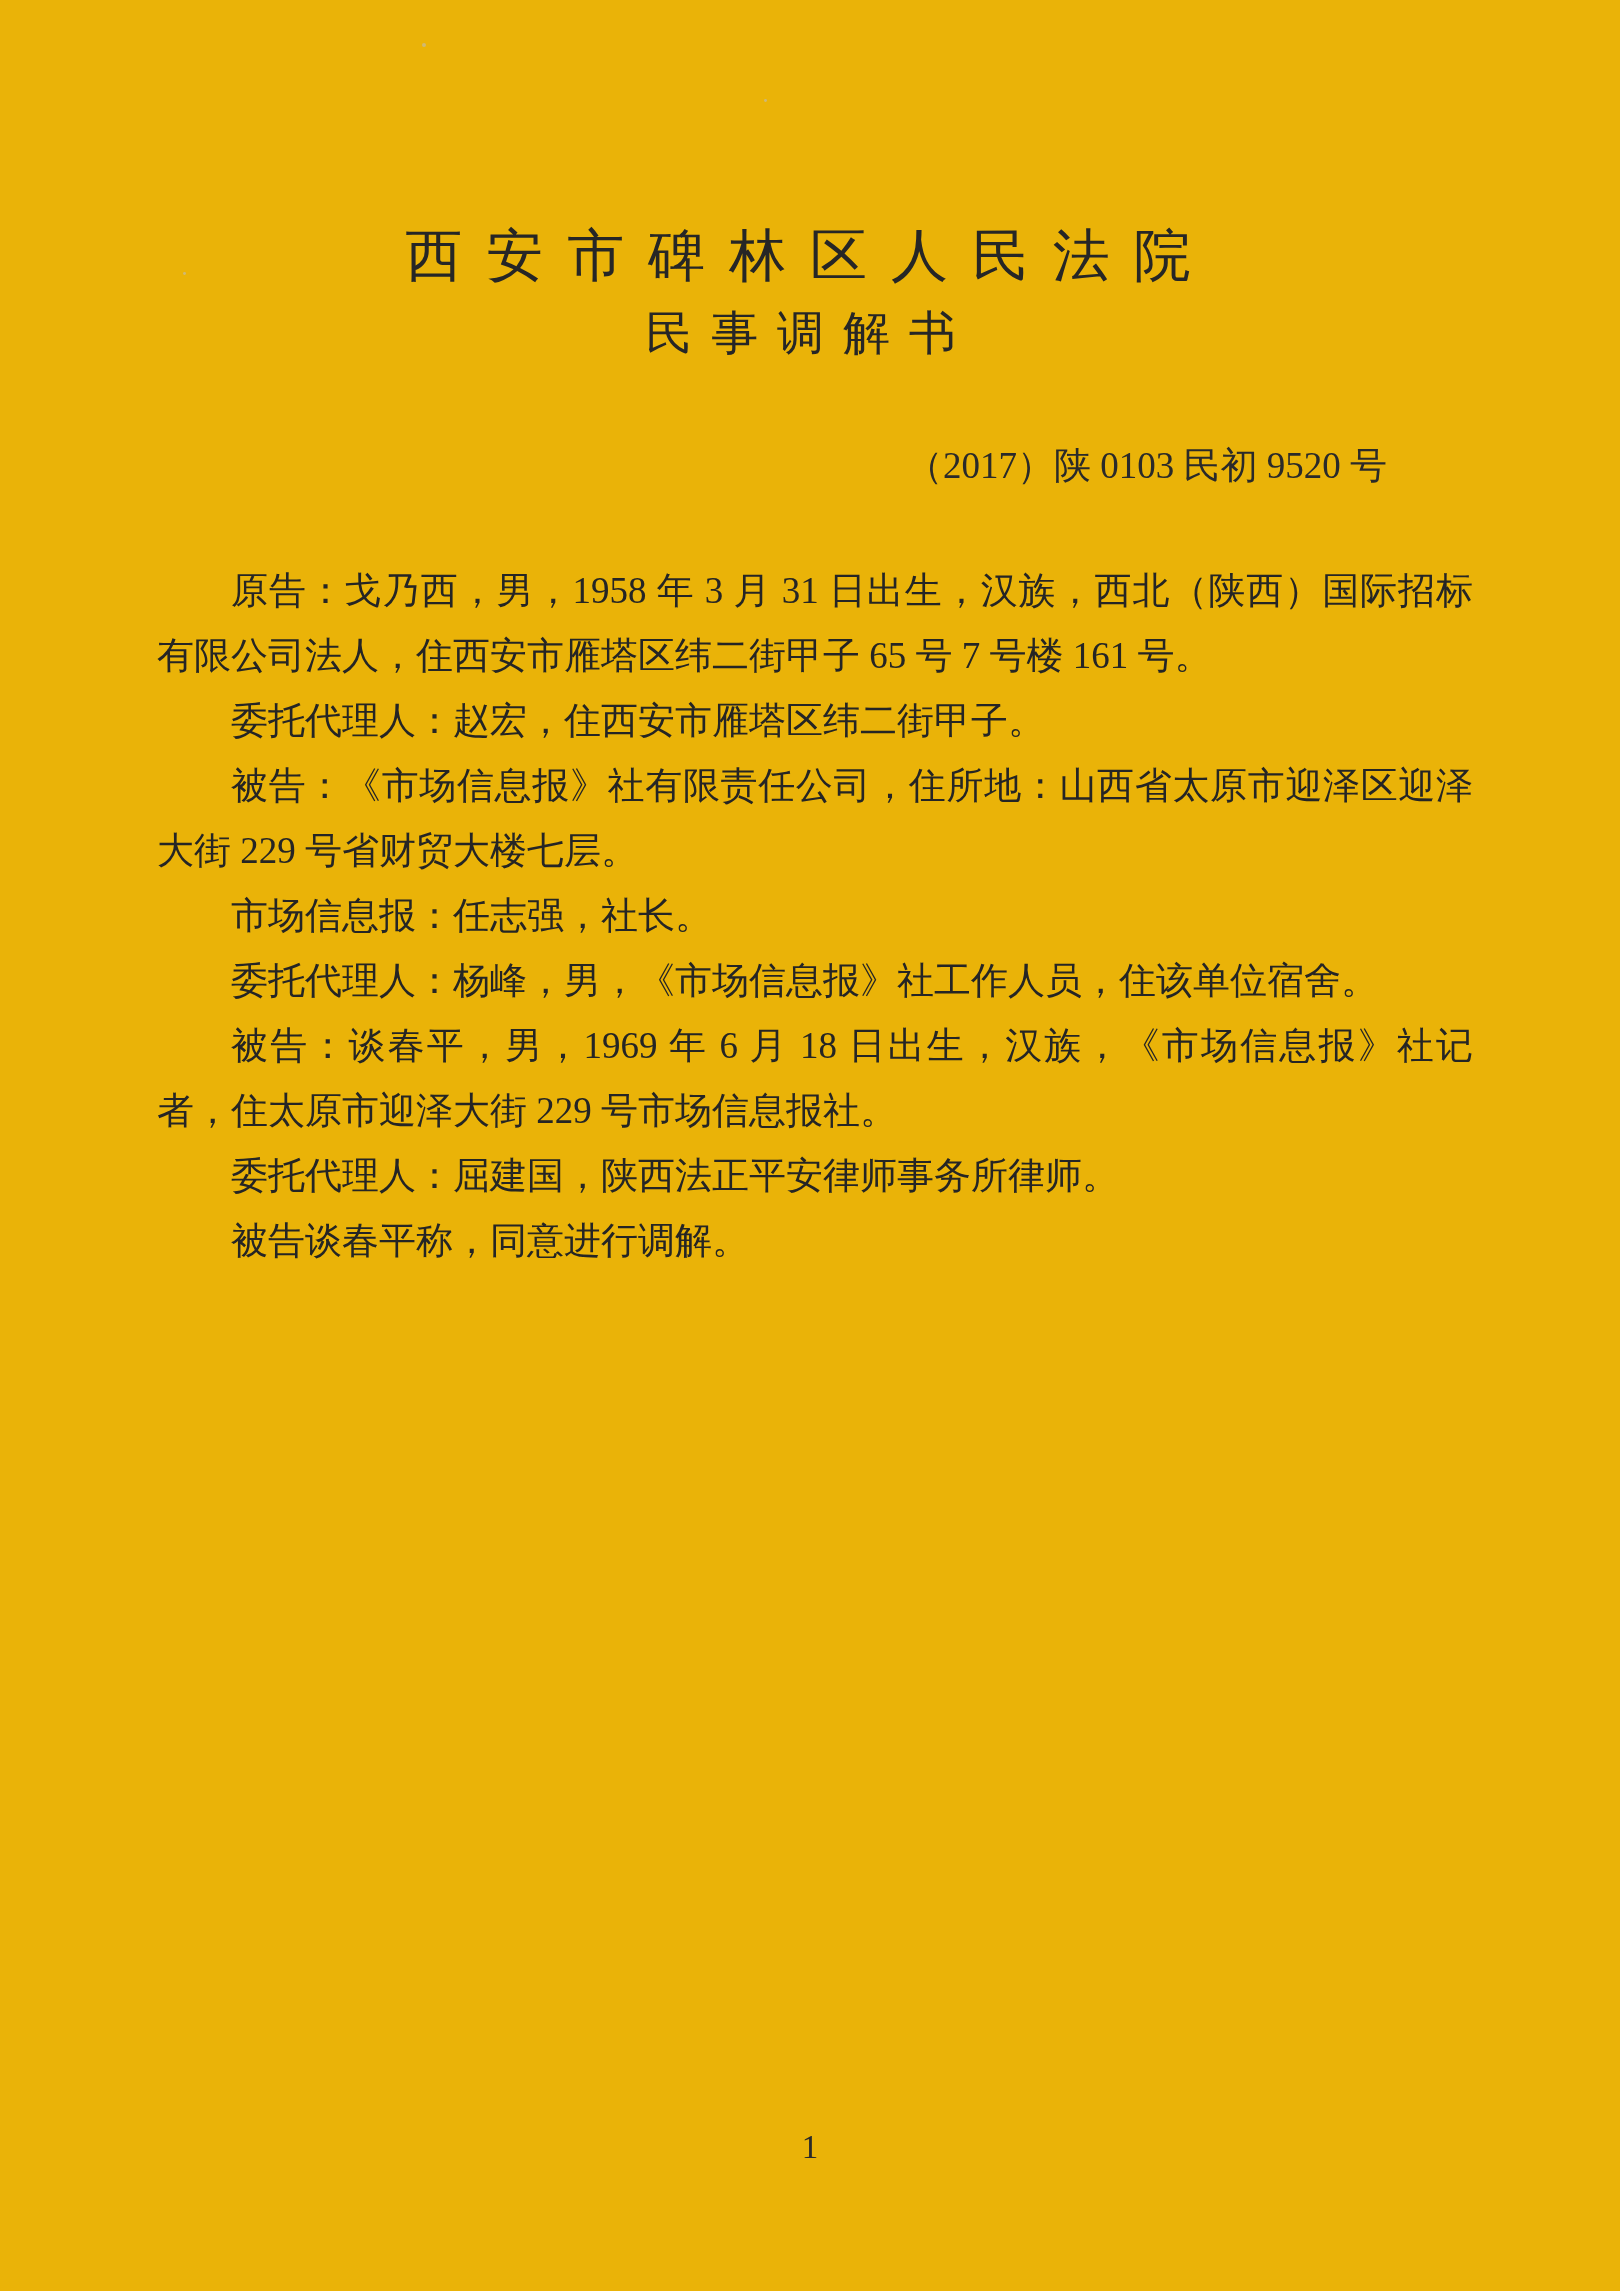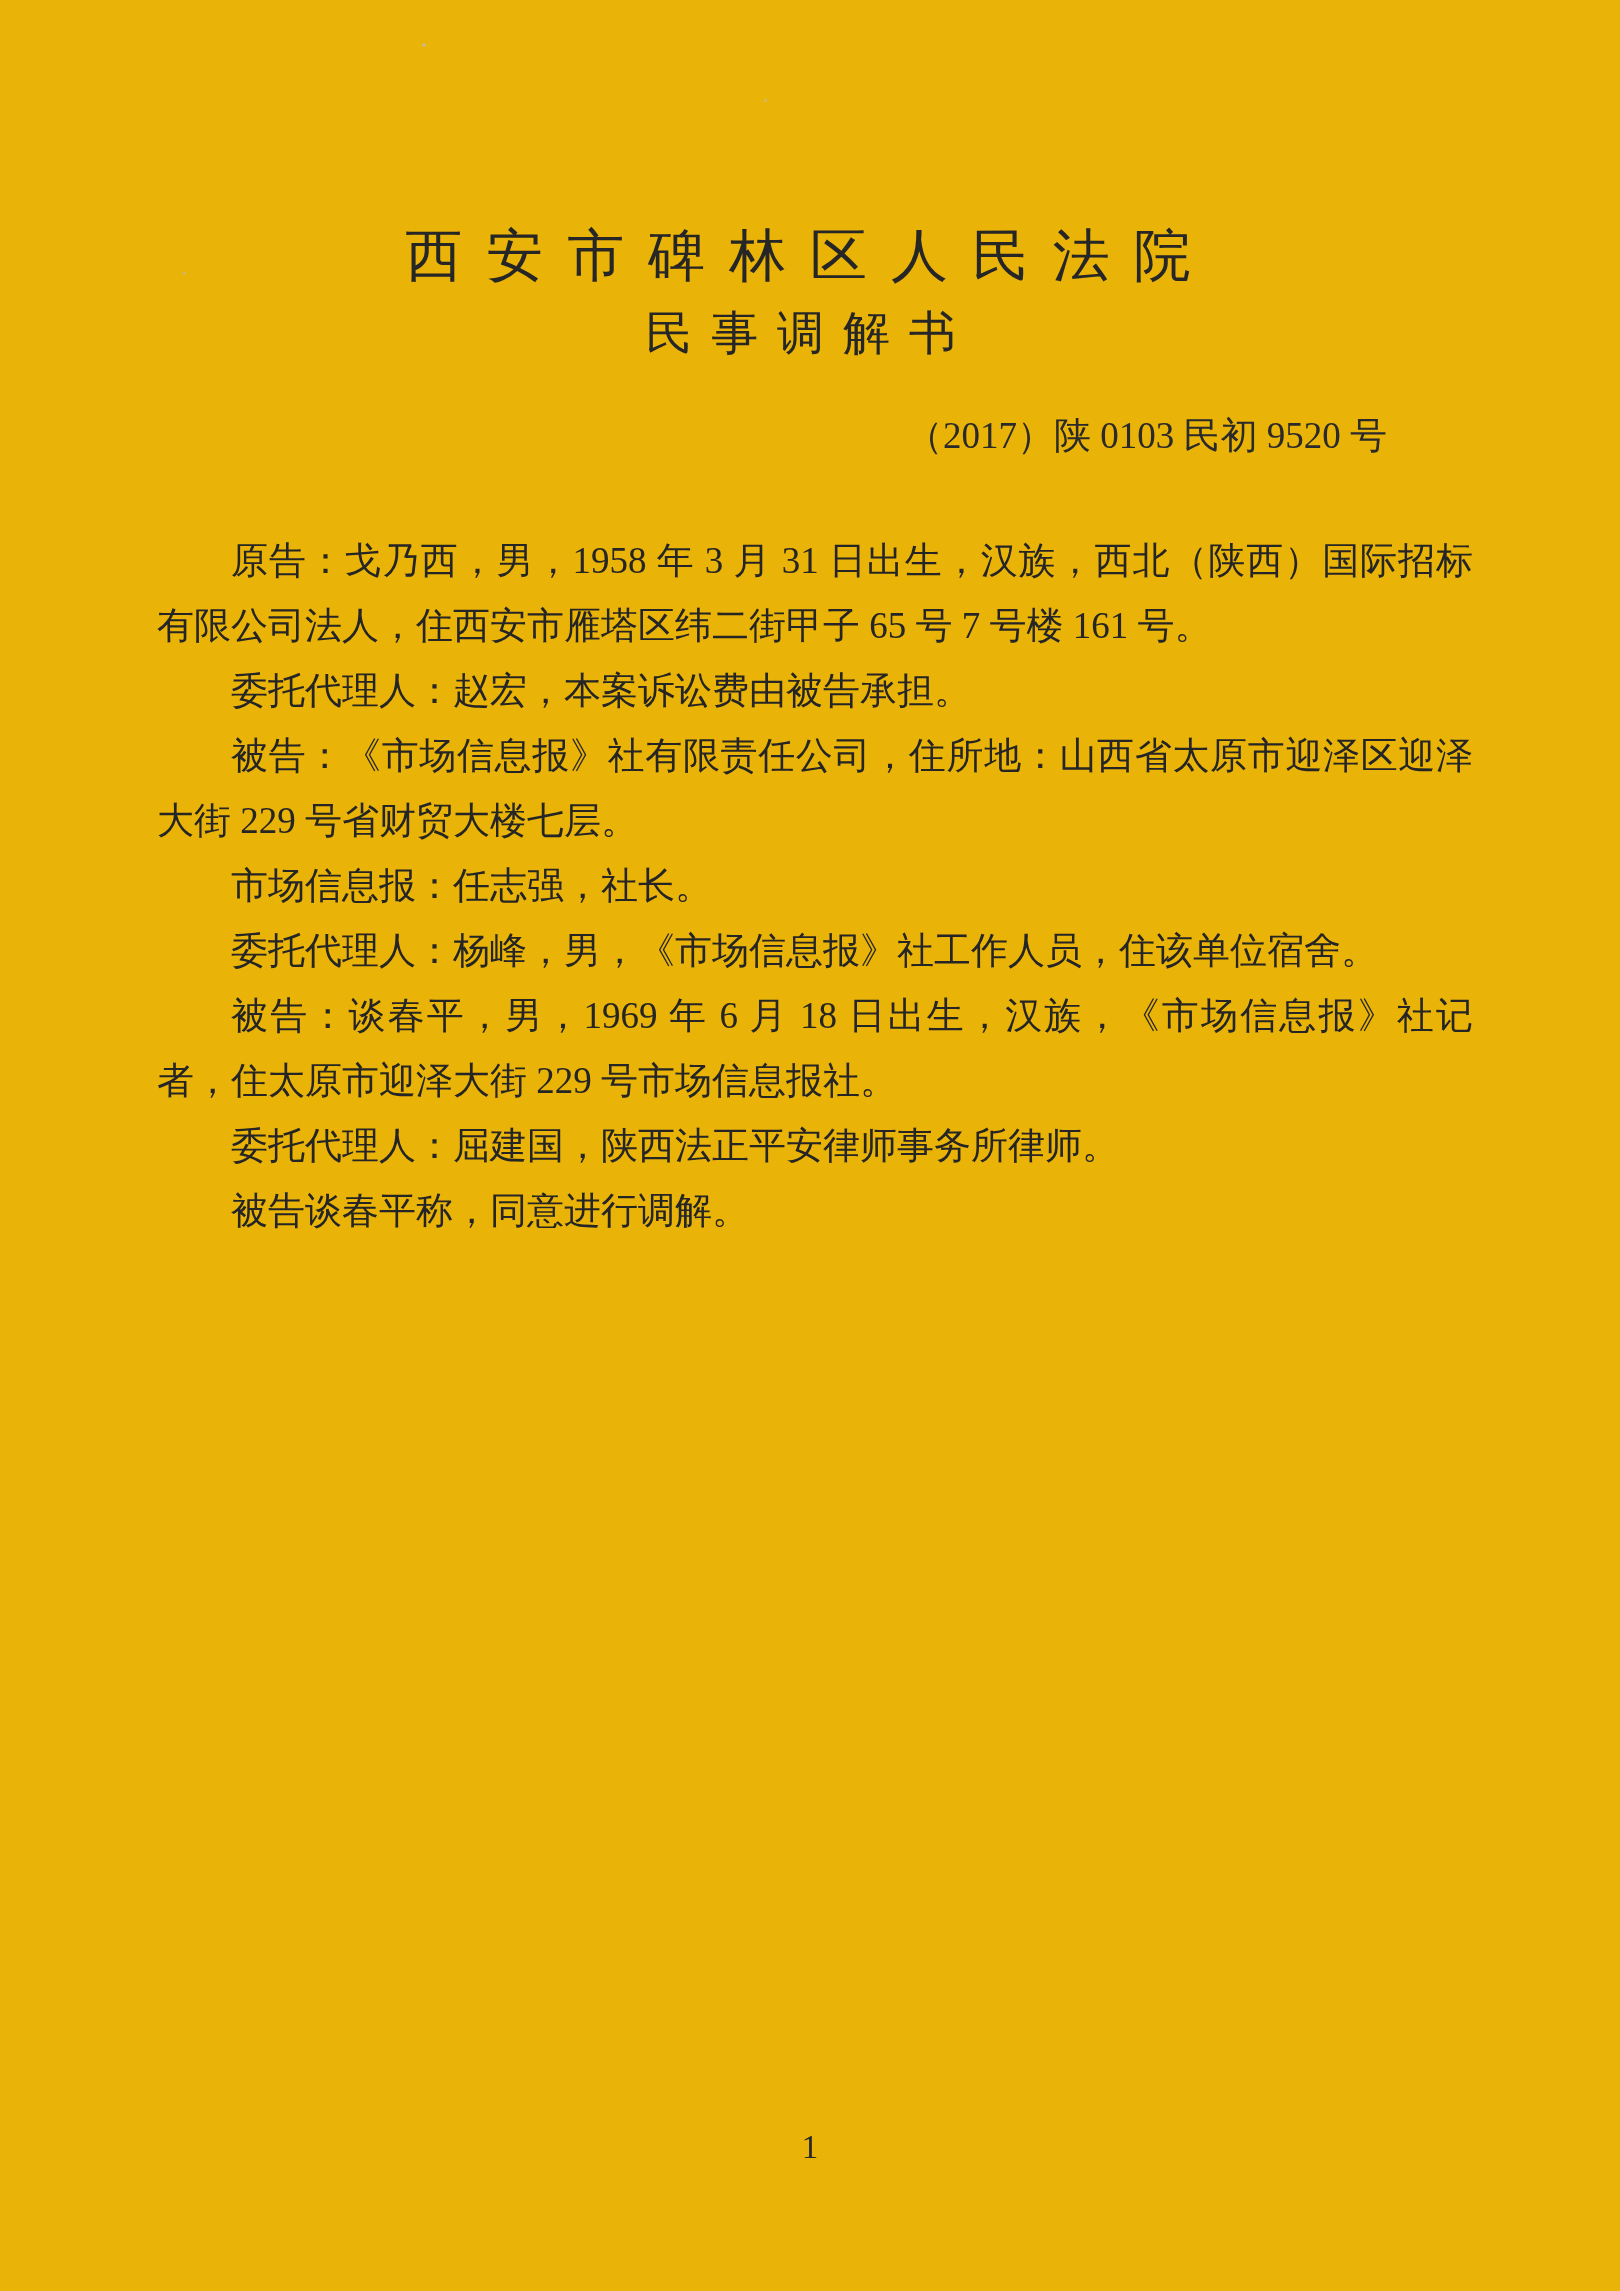--- a/index.html
+++ b/index.html
@@ -34,21 +34,21 @@
     letter-spacing: 0.40em;
     font-weight: 500;
     margin-top: 17.6px;
     line-height: 1.15;
     color: #262626;
     white-space: nowrap;
   }
   .case-number {
     text-align: right;
     padding-right: 233px;
-    margin-top: 51px;
+    margin-top: 81px;
     font-size: 37px;
     color: #2a2a2a;
   }
   .body-text {
     margin: 67px 147px 0 157px;
     font-size: 37px;
     line-height: 65px;
     text-align: justify;
     color: #252525;
   }
@@ -89,21 +89,21 @@
   <span class="speck s3"></span>
 
   <div class="court-name">西安市碑林区人民法院</div>
 
   <div class="doc-type">民事调解书</div>
 
   <div class="case-number">（2017）陕 0103 民初 9520 号</div>
 
   <div class="body-text">
       <p>原告：戈乃西，男，1958 年 3 月 31 日出生，汉族，西北（陕西）国际招标有限公司法人，住西安市雁塔区纬二街甲子 65 号 7 号楼 161 号。</p>
-      <p>委托代理人：赵宏，本案诉讼费由被告承担。</p>
+      <p>委托代理人：赵宏，住西安市雁塔区纬二街甲子。</p>
       <p>被告：《市场信息报》社有限责任公司，住所地：山西省太原市迎泽区迎泽大街 229 号省财贸大楼七层。</p>
       <p>市场信息报：任志强，社长。</p>
       <p>委托代理人：杨峰，男，《市场信息报》社工作人员，住该单位宿舍。</p>
       <p>被告：谈春平，男，1969 年 6 月 18 日出生，汉族，《市场信息报》社记者，住太原市迎泽大街 229 号市场信息报社。</p>
       <p>委托代理人：屈建国，陕西法正平安律师事务所律师。</p>
       <p>被告谈春平称，同意进行调解。</p>
     </div>
 
   <div class="page-number">1</div>
 </div>

